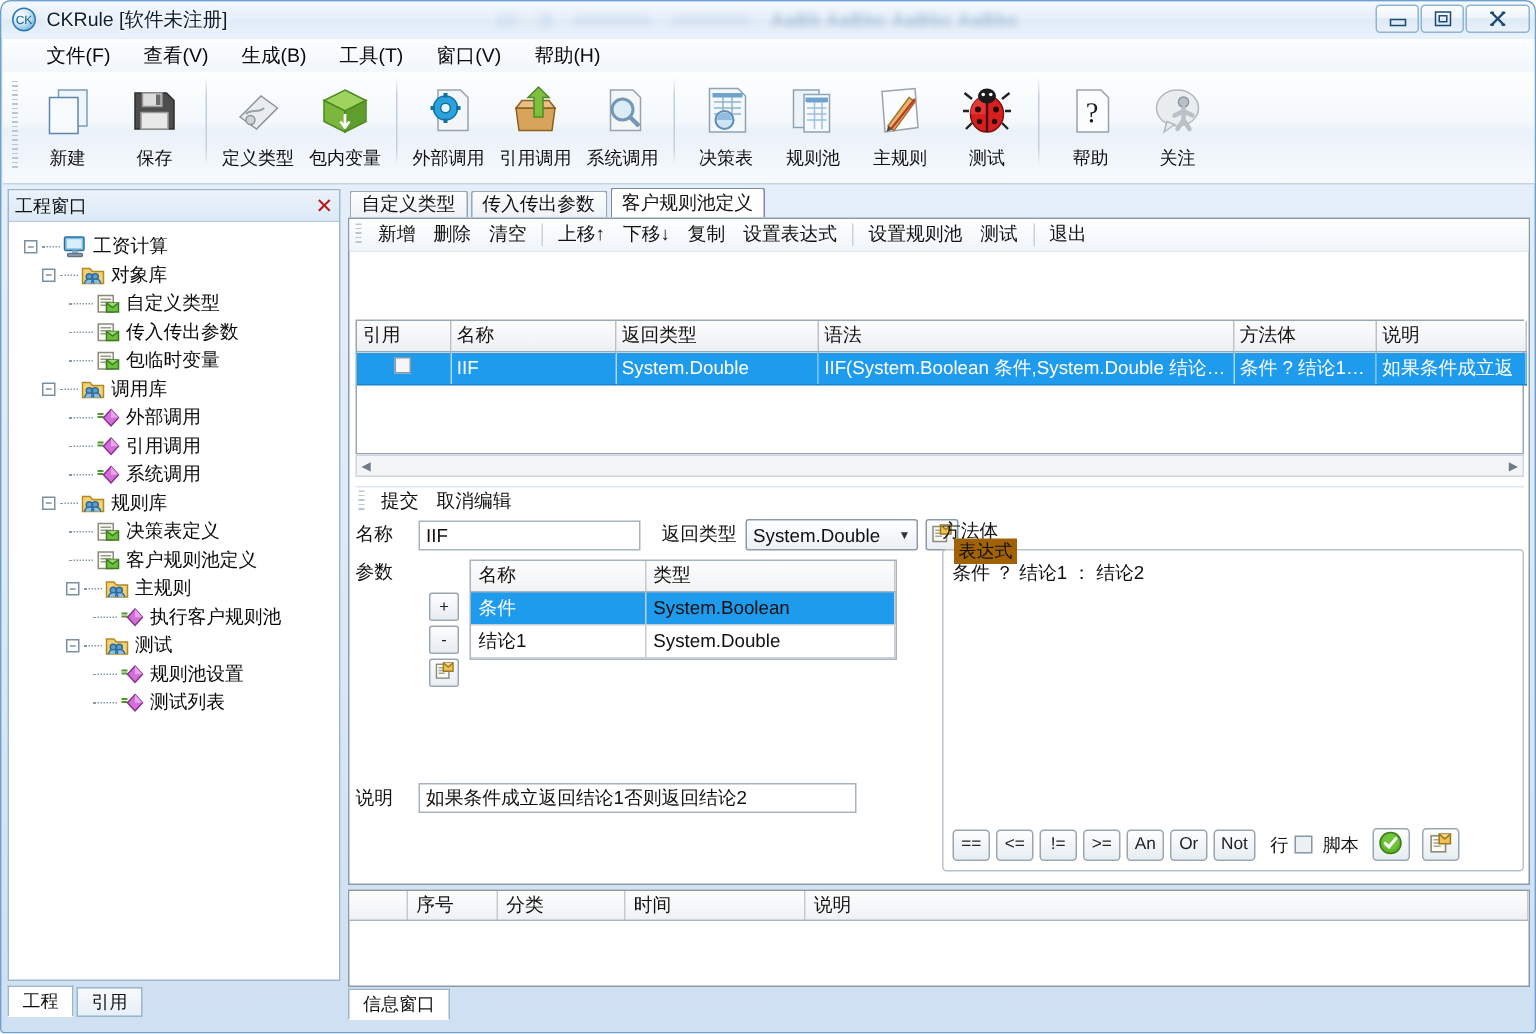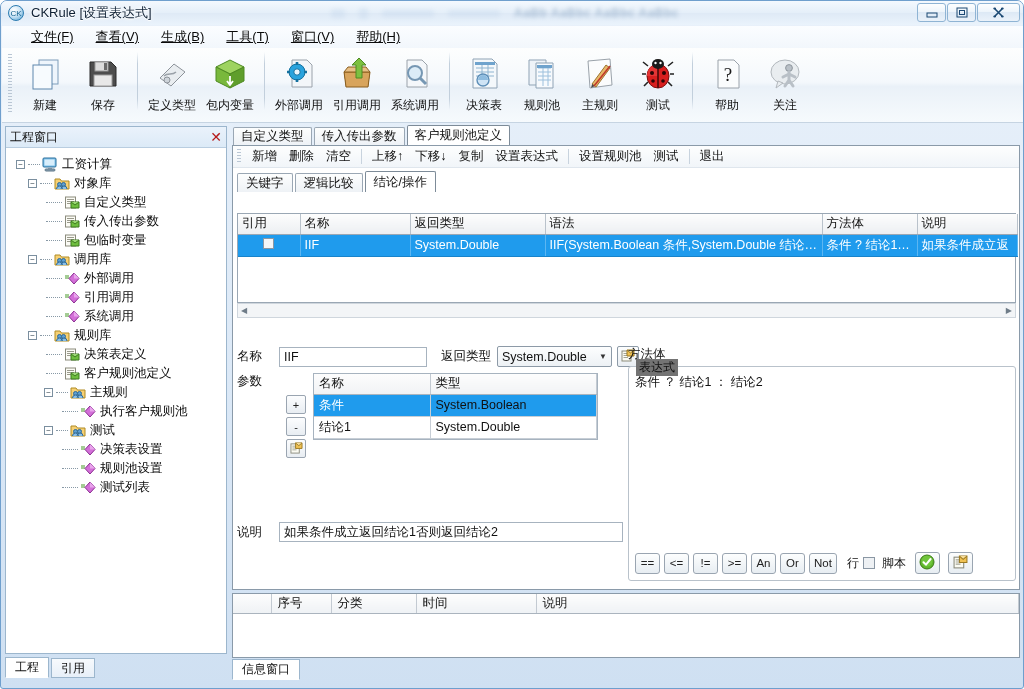--- a/index.html
+++ b/index.html
@@ -62,21 +62,21 @@
   .winbtn.close { width:43px; }
   .gl { display:block; }
 
   
   #menubar {
     position:absolute; left:1px; top:25px; width:1022px; height:22px;
     display:flex; align-items:center; padding-left:18px; gap:0;
     background: linear-gradient(180deg,#fbfdff 0%, #f2f7fc 100%);
   }
   .menu-item {
-    padding:2px 11px; font-size:13px; color:#0a0a0a; white-space:nowrap;text-decoration:underline;
+    padding:2px 11px; font-size:13px; color:#0a0a0a; white-space:nowrap;
   }
 
   
   #toolbar {
     position:absolute; left:1px; top:47px; width:1022px; height:75px;
     background: linear-gradient(180deg,#fdfefe 0%, #f4f8fc 46%, #eaf1f8 52%, #f6fafd 100%);
     border-bottom:1px solid #c6d4e2;
     display:flex; align-items:flex-start; padding-left:6px;
   }
   .tgrip { width:4px; height:58px; margin-top:6px; margin-right:4px;
@@ -238,21 +238,21 @@
   table.ptab tr.selected td.first { background:#1f9bed; color:#fff; }
 
   
   #methodpanel { position:absolute; left:395px; top:200px; width:388px; height:240px; }
   #mp-title { font-size:12.5px; color:#111; margin-bottom:3px; }
   #exprbox {
     position:relative; border:1px solid #b9c2cb; border-radius:3px;
     height:215px; background:#fff;
   }
   #exprlegend {
-    position:absolute; top:-8px; left:7px; background:#737373; padding:0 3px;
+    position:absolute; top:-8px; left:7px; background:#a16207; padding:0 3px;
     font-size:12px; color:#111;
   }
   #exprtext { padding:7px 6px; font-size:12.5px; color:#111; }
   #exprbtns {
     position:absolute; left:6px; right:6px; bottom:6px; height:22px;
     display:flex; align-items:center; gap:4px;
   }
   .ebtn {
     min-width:25px; height:21px; padding:0 4px;
     border:1px solid #9aa5b1; border-radius:3px;
@@ -288,21 +288,21 @@
   <div id="titlebar">
     <div class="ghost" style="left:330px;">
       <span class="blk" style="width:14px;height:9px;"></span>
       <span class="blk" style="width:9px;height:11px;"></span>
       <span class="blk" style="width:52px;height:7px;"></span>
       <span class="blk" style="width:52px;height:7px;"></span>
       <span>AaBb  AaBbc  AaBbc  AaBbc</span>
     </div>
 
     <div id="title-icon">CK</div>
-    <div id="title-text">CKRule [设置表达式]</div>
+    <div id="title-text">CKRule [软件未注册]</div>
 
     <div id="win-buttons">
       <div class="winbtn">
         <svg class="gl" width="12" height="10" viewBox="0 0 12 10">
           <rect x="1" y="5" width="10" height="4" fill="none" stroke="#1b4973" stroke-width="1"></rect>
         </svg>
       </div>
       <div class="winbtn">
         <svg class="gl" width="12" height="11" viewBox="0 0 12 11">
           <rect x="1" y="1" width="10" height="9" fill="none" stroke="#1b4973" stroke-width="1"></rect>
@@ -725,32 +725,20 @@
         <div class="tnode">
           <span class="indent" style="width:52px"></span>
           <span class="dots" style="width:16px"></span>
           <span class="ti">
             <svg width="16" height="15" viewBox="0 0 16 15">
               <path d="M1,7 L5,7 M1,5 L5,5" stroke="#4a9a2a" stroke-width="1.2"></path>
               <path d="M10,2 L15,7.5 L10,13 L5,7.5 Z" fill="#d36fd8" stroke="#8a2d91"></path>
               <path d="M10,2 L15,7.5 L10,7.5 Z" fill="#e9a4ec"></path>
             </svg>
           </span>
-          <span>决策表设置</span>
-        </div>
-        <div class="tnode">
-          <span class="indent" style="width:52px"></span>
-          <span class="dots" style="width:16px"></span>
-          <span class="ti">
-            <svg width="16" height="15" viewBox="0 0 16 15">
-              <path d="M1,7 L5,7 M1,5 L5,5" stroke="#4a9a2a" stroke-width="1.2"></path>
-              <path d="M10,2 L15,7.5 L10,13 L5,7.5 Z" fill="#d36fd8" stroke="#8a2d91"></path>
-              <path d="M10,2 L15,7.5 L10,7.5 Z" fill="#e9a4ec"></path>
-            </svg>
-          </span>
           <span>规则池设置</span>
         </div>
         <div class="tnode">
           <span class="indent" style="width:52px"></span>
           <span class="dots" style="width:16px"></span>
           <span class="ti">
             <svg width="16" height="15" viewBox="0 0 16 15">
               <path d="M1,7 L5,7 M1,5 L5,5" stroke="#4a9a2a" stroke-width="1.2"></path>
               <path d="M10,2 L15,7.5 L10,13 L5,7.5 Z" fill="#d36fd8" stroke="#8a2d91"></path>
               <path d="M10,2 L15,7.5 L10,7.5 Z" fill="#e9a4ec"></path>
@@ -787,25 +775,20 @@
           <div class="act">下移↓</div>
           <div class="act">复制</div>
           <div class="act">设置表达式</div>
           <div class="act-sep"></div>
           <div class="act">设置规则池</div>
           <div class="act">测试</div>
           <div class="act-sep"></div>
           <div class="act">退出</div>
         </div>
 
-        <div id="innertabs">
-          <div class="itab">关键字</div>
-          <div class="itab">逻辑比较</div>
-          <div class="itab active">结论/操作</div>
-        </div>
 
         <div id="gridwrap">
           <table class="grid">
             <colgroup>
               <col style="width:62px">
                 <col style="width:110px">
                 <col style="width:135px">
               <col style="width:277px">
                 <col style="width:95px">
                 <col style="width:100px">
@@ -833,20 +816,25 @@
               </tr>
             </tbody>
           </table>
         </div>
 
         <div id="gridhscroll">
           <span class="sb-arrow">◀</span>
           <span class="sb-arrow">▶</span>
         </div>
 
+        <div id="editbar">
+          <div class="agrip" style="margin-left:2px"></div>
+          <div class="act">提交</div>
+          <div class="act">取消编辑</div>
+        </div>
 
         <div id="formarea">
 
           <div class="frow">
             <div class="flabel">名称</div>
             <div class="tbox" style="width:148px">IIF</div>
             <div class="flabel" style="width:auto; margin-left:14px; margin-right:6px;">返回类型</div>
             <div class="combo" style="width:115px">
               <span>System.Double</span>
               <span style="font-size:8px;color:#333;">▼</span>
@@ -904,21 +892,21 @@
                     <td class="first">结论1</td>
                     <td>System.Double</td>
                   </tr>
                 </tbody>
               </table>
             </div>
           </div>
 
           <div class="frow" style="margin-top:61px;">
             <div class="flabel">说明</div>
-            <div class="tbox" style="width:344px">如果条件成立返回结论1否则返回结论2</div>
+            <div class="tbox" style="width:292px">如果条件成立返回结论1否则返回结论2</div>
           </div>
 
         </div>
 
         <div id="methodpanel">
           <div id="mp-title">方法体</div>
           <div id="exprbox">
             <div id="exprlegend">表达式</div>
             <div id="exprtext">条件 ？ 结论1 ： 结论2</div>
             <div id="exprbtns">

